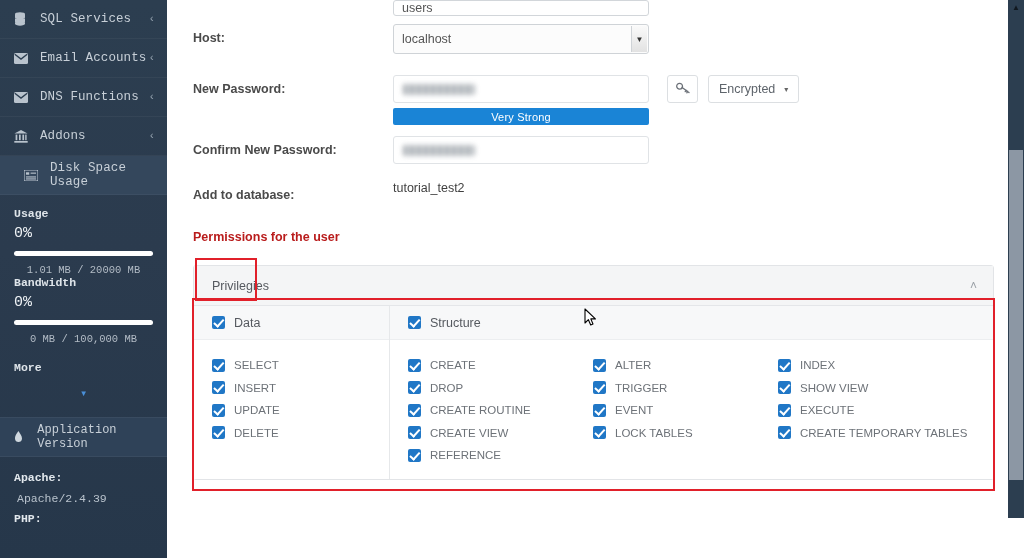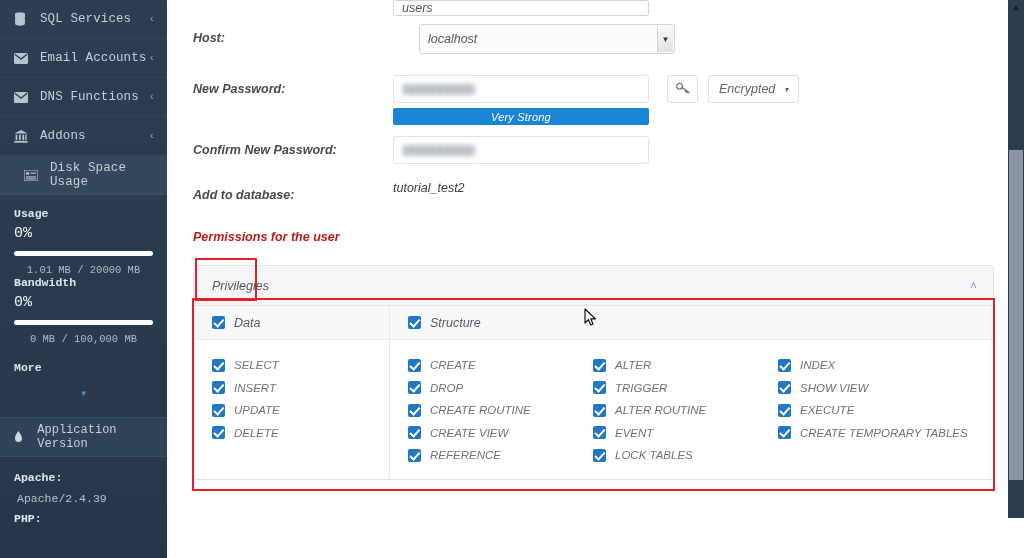--- a/index.html
+++ b/index.html
@@ -60,21 +60,20 @@
   .vers { padding: 14px 14px 0 14px; font-size: 11.5px; }
   .vers .k { font-weight: bold; color: #e2e8ed; margin-bottom: 8px; }
   .vers .v { color: #b9c3cd; margin-bottom: 7px; padding-left: 3px; }
 
   
   #main {
     flex: 1; height: 518px;
     position: relative;
     background: #ffffff;
     overflow: hidden;
-    font-style: italic;
   }
   #page {
     position: absolute; left: 0; top: 0;
     width: 841px; height: 558px;
     background: #ffffff;
   }
   .content { padding: 0 14px 0 26px; }
 
   .frow { display: flex; align-items: flex-start; margin-bottom: 0; }
   .flabel {
@@ -312,21 +311,21 @@
     <div id="page">
       <div class="content">
 
         <div class="frow" style="height:14px;">
           <div class="flabel" style="padding-top:0;"></div>
           <div class="fctl">
             <div class="inp cut">users</div>
           </div>
         </div>
 
-        <div class="frow" style="margin-top:10px;gap:26px;">
+        <div class="frow" style="margin-top:10px;">
           <div class="flabel">Host:</div>
           <div class="fctl">
             <div class="sel">
               <span>localhost</span>
               <span class="sel-arrow">▼</span>
             </div>
           </div>
         </div>
 
         <div class="frow" style="margin-top:21px;">
@@ -440,24 +439,20 @@
                   <div class="cbrow">
                     <span class="cb"></span>
                     <span>ALTER</span>
                   </div>
                   <div class="cbrow">
                     <span class="cb"></span>
                     <span>TRIGGER</span>
                   </div>
                   <div class="cbrow">
                     <span class="cb"></span>
-                    <span>ALTER ROUTINE</span>
-                  </div>
-                  <div class="cbrow">
-                    <span class="cb"></span>
                     <span>EVENT</span>
                   </div>
                   <div class="cbrow">
                     <span class="cb"></span>
                     <span>LOCK TABLES</span>
                   </div>
                 </div>
 
                 <div class="sgcol">
                   <div class="cbrow">

